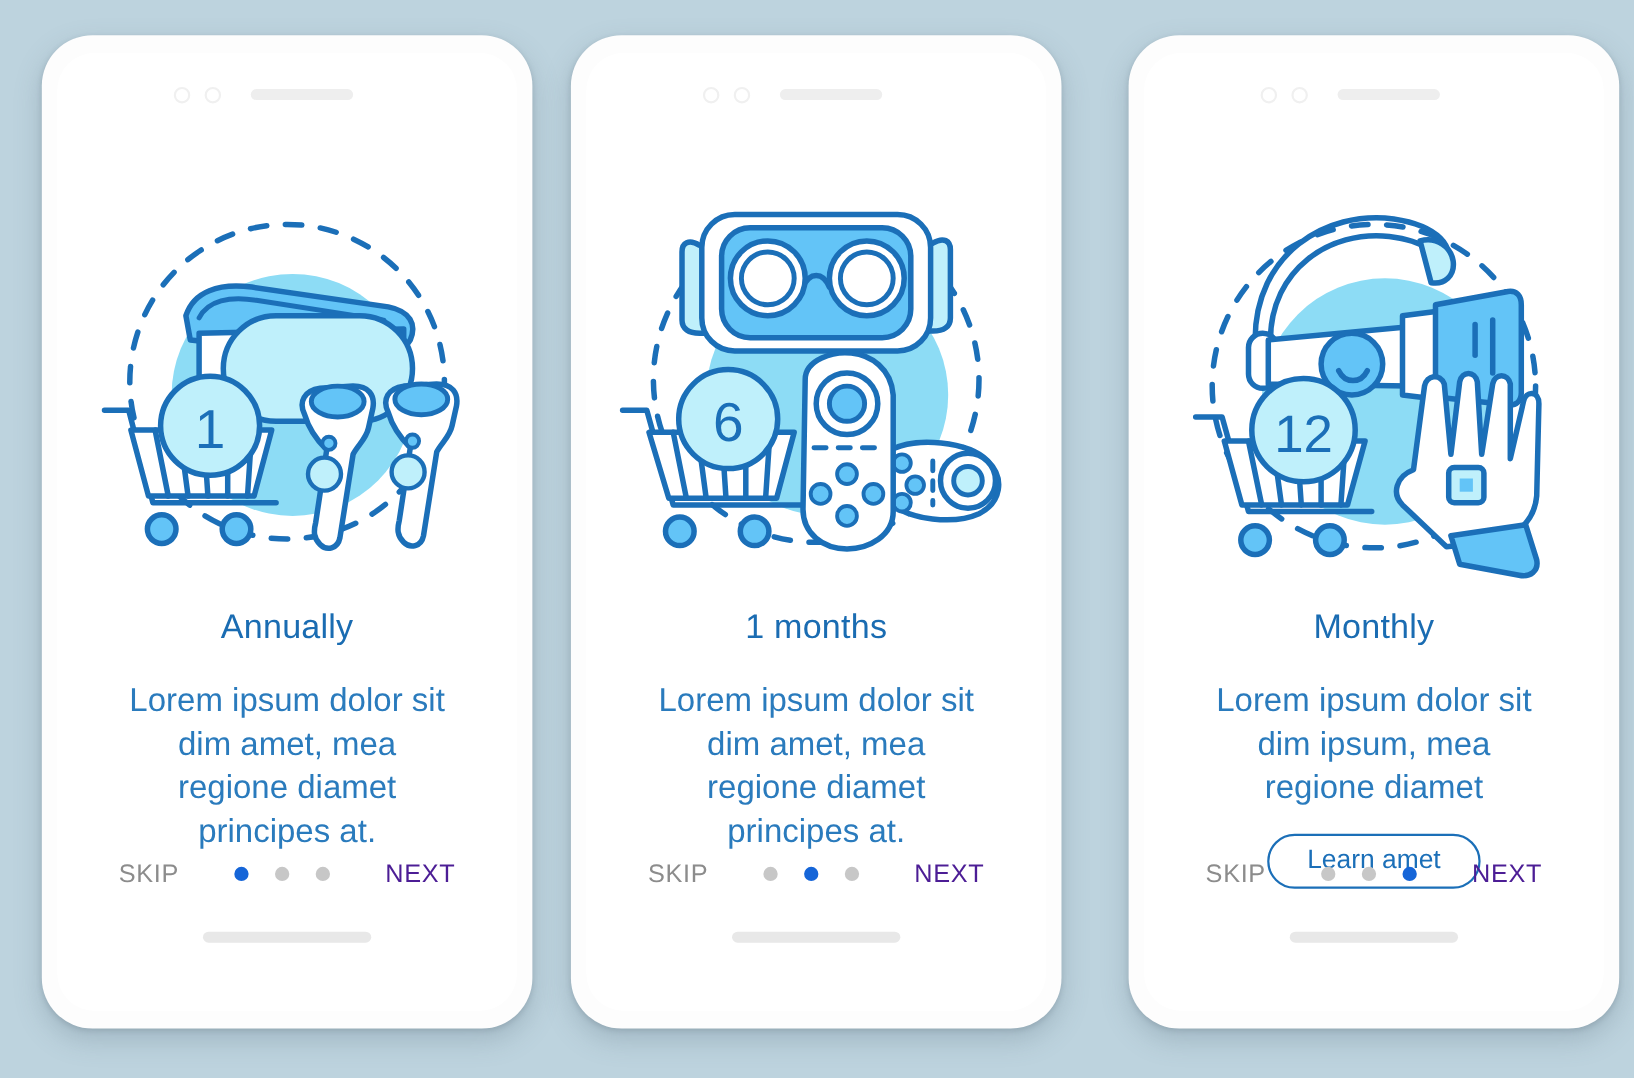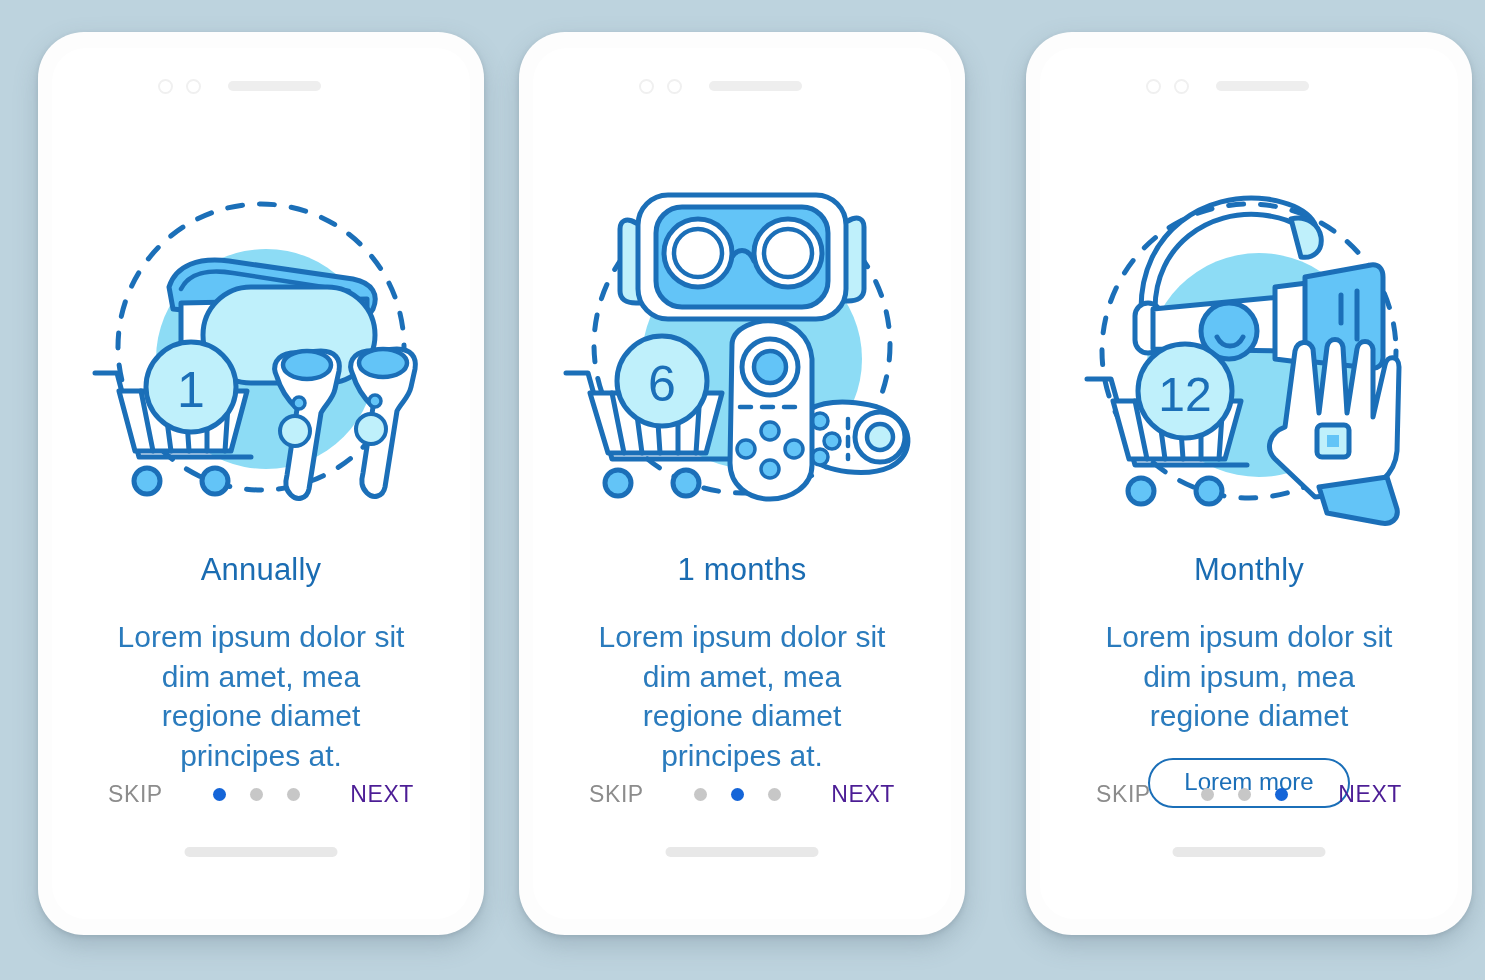--- a/index.html
+++ b/index.html
@@ -377,21 +377,21 @@
           <rect x="248" y="256" width="32" height="32" rx="5" fill="#bff0fb" stroke="#1b6fb8" stroke-width="5"></rect>
           <rect x="258" y="266" width="12" height="12" fill="#63c4f7"></rect>
           <path d="M250 318 L318 308 L328 340 C330 350 322 356 312 354 L258 344 Z" fill="#63c4f7" stroke="#1b6fb8" stroke-width="5" stroke-linejoin="round"></path>
         </svg>
       </div>
 
       <div class="content">
         <h2 class="title">Monthly</h2>
         <p class="desc">Lorem ipsum dolor sit dim ipsum, mea regione diamet</p>
         <div class="learn-wrap">
-          <button class="learn-btn">Lorem more</button>
+          <button class="learn-btn">Learn amet</button>
         </div>
       </div>
 
       <div class="footer">
         <span class="skip">SKIP</span>
         <span class="dots">
           <span class="dot"></span>
           <span class="dot"></span>
           <span class="dot on"></span>
         </span>

